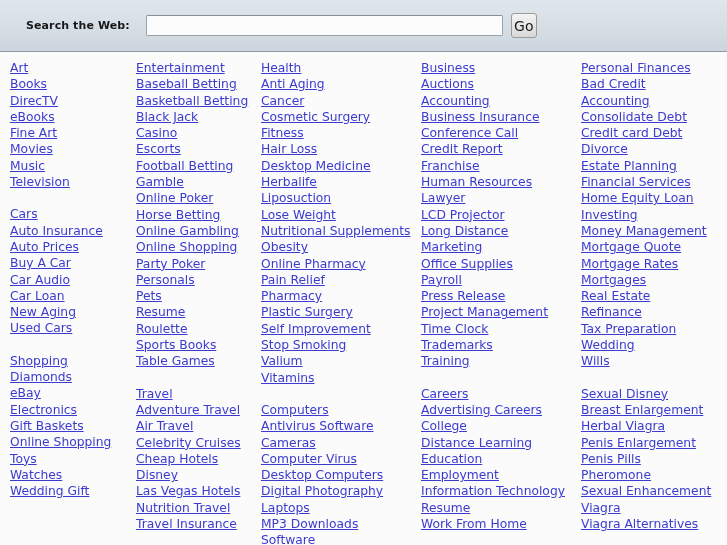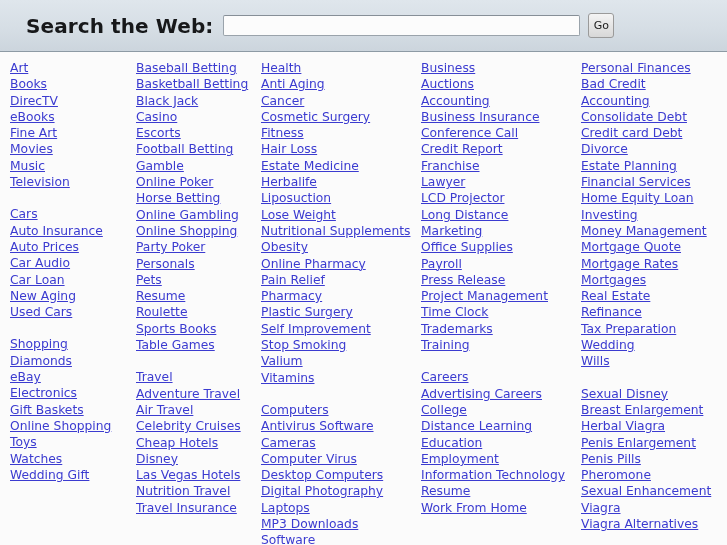--- a/index.html
+++ b/index.html
@@ -21,25 +21,25 @@
   #search-header {
     height: 52px;
     background: linear-gradient(to bottom, #dfe6ec 0%, #d6dee5 55%, #ccd5dd 100%);
     border-bottom: 1px solid #8d9aa4;
     display: flex;
     align-items: center;
     padding: 0 0 0 26px;
     box-sizing: border-box;
   }
   #search-label {
-    font-size: 20px;
+    font-size: 11px;
     font-weight: bold;
     color: #17181a;
     letter-spacing: 0.1px;
-    margin-right: 10px;
+    margin-right: 16px;
     white-space: nowrap;
   }
   #search-input {
     width: 357px;
     height: 21px;
     box-sizing: border-box;
     border: 1px solid #9aa3ab;
     border-top-color: #868f97;
     background: #fcfcfc;
     border-radius: 2px;
@@ -48,21 +48,21 @@
     padding: 1px 4px;
     outline: none;
     color: #111;
   }
   #search-go-button {
     margin-left: 8px;
     width: 26px;
     height: 25px;
     box-sizing: border-box;
     font-family: "DejaVu Sans", "Liberation Sans", sans-serif;
-    font-size: 11px;
+    font-size: 14px;
     color: #1b1b1b;
     background: linear-gradient(to bottom, #f4f4f4 0%, #e6e6e6 50%, #d8d8d8 100%);
     border: 1px solid #9a9a9a;
     border-radius: 3px;
     padding: 0;
     cursor: pointer;
     line-height: 1;
   }
 
   
@@ -114,40 +114,42 @@
         <a class="dir-link" href="#">Fine Art</a>
         <a class="dir-link" href="#">Movies</a>
         <a class="dir-link" href="#">Music</a>
         <a class="dir-link" href="#">Television</a>
       </div>
       <div class="group-gap"></div>
       <div class="dir-group">
         <a class="dir-link" href="#">Cars</a>
         <a class="dir-link" href="#">Auto Insurance</a>
         <a class="dir-link" href="#">Auto Prices</a>
+        <a class="dir-link" href="#">Buy A Car</a>
         <a class="dir-link" href="#">Car Audio</a>
         <a class="dir-link" href="#">Car Loan</a>
         <a class="dir-link" href="#">New Aging</a>
         <a class="dir-link" href="#">Used Cars</a>
       </div>
       <div class="group-gap"></div>
       <div class="dir-group">
         <a class="dir-link" href="#">Shopping</a>
         <a class="dir-link" href="#">Diamonds</a>
         <a class="dir-link" href="#">eBay</a>
         <a class="dir-link" href="#">Electronics</a>
         <a class="dir-link" href="#">Gift Baskets</a>
         <a class="dir-link" href="#">Online Shopping</a>
         <a class="dir-link" href="#">Toys</a>
         <a class="dir-link" href="#">Watches</a>
         <a class="dir-link" href="#">Wedding Gift</a>
       </div>
     </div>
     <div class="dir-column col-1">
       <div class="dir-group">
+        <a class="dir-link" href="#">Entertainment</a>
         <a class="dir-link" href="#">Baseball Betting</a>
         <a class="dir-link" href="#">Basketball Betting</a>
         <a class="dir-link" href="#">Black Jack</a>
         <a class="dir-link" href="#">Casino</a>
         <a class="dir-link" href="#">Escorts</a>
         <a class="dir-link" href="#">Football Betting</a>
         <a class="dir-link" href="#">Gamble</a>
         <a class="dir-link" href="#">Online Poker</a>
         <a class="dir-link" href="#">Horse Betting</a>
         <a class="dir-link" href="#">Online Gambling</a>
@@ -174,21 +176,21 @@
       </div>
     </div>
     <div class="dir-column col-2">
       <div class="dir-group">
         <a class="dir-link" href="#">Health</a>
         <a class="dir-link" href="#">Anti Aging</a>
         <a class="dir-link" href="#">Cancer</a>
         <a class="dir-link" href="#">Cosmetic Surgery</a>
         <a class="dir-link" href="#">Fitness</a>
         <a class="dir-link" href="#">Hair Loss</a>
-        <a class="dir-link" href="#">Estate Medicine</a>
+        <a class="dir-link" href="#">Desktop Medicine</a>
         <a class="dir-link" href="#">Herbalife</a>
         <a class="dir-link" href="#">Liposuction</a>
         <a class="dir-link" href="#">Lose Weight</a>
         <a class="dir-link" href="#">Nutritional Supplements</a>
         <a class="dir-link" href="#">Obesity</a>
         <a class="dir-link" href="#">Online Pharmacy</a>
         <a class="dir-link" href="#">Pain Relief</a>
         <a class="dir-link" href="#">Pharmacy</a>
         <a class="dir-link" href="#">Plastic Surgery</a>
         <a class="dir-link" href="#">Self Improvement</a>
@@ -211,20 +213,21 @@
     </div>
     <div class="dir-column col-3">
       <div class="dir-group">
         <a class="dir-link" href="#">Business</a>
         <a class="dir-link" href="#">Auctions</a>
         <a class="dir-link" href="#">Accounting</a>
         <a class="dir-link" href="#">Business Insurance</a>
         <a class="dir-link" href="#">Conference Call</a>
         <a class="dir-link" href="#">Credit Report</a>
         <a class="dir-link" href="#">Franchise</a>
+        <a class="dir-link" href="#">Human Resources</a>
         <a class="dir-link" href="#">Lawyer</a>
         <a class="dir-link" href="#">LCD Projector</a>
         <a class="dir-link" href="#">Long Distance</a>
         <a class="dir-link" href="#">Marketing</a>
         <a class="dir-link" href="#">Office Supplies</a>
         <a class="dir-link" href="#">Payroll</a>
         <a class="dir-link" href="#">Press Release</a>
         <a class="dir-link" href="#">Project Management</a>
         <a class="dir-link" href="#">Time Clock</a>
         <a class="dir-link" href="#">Trademarks</a>

